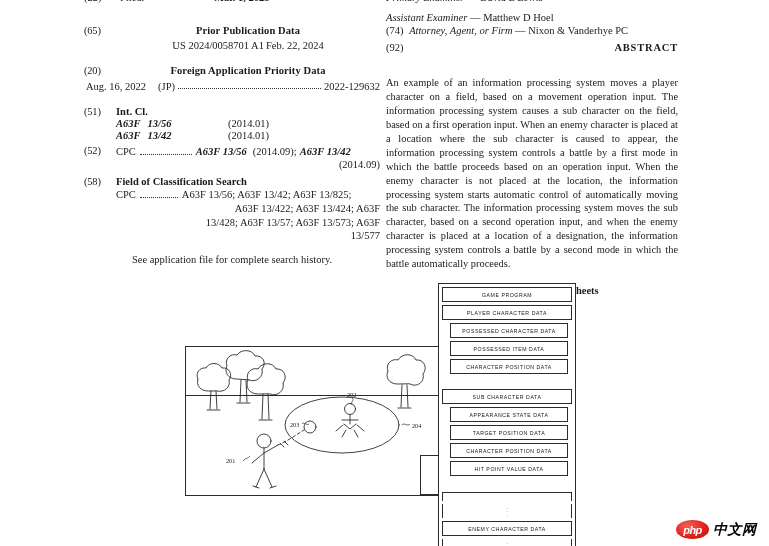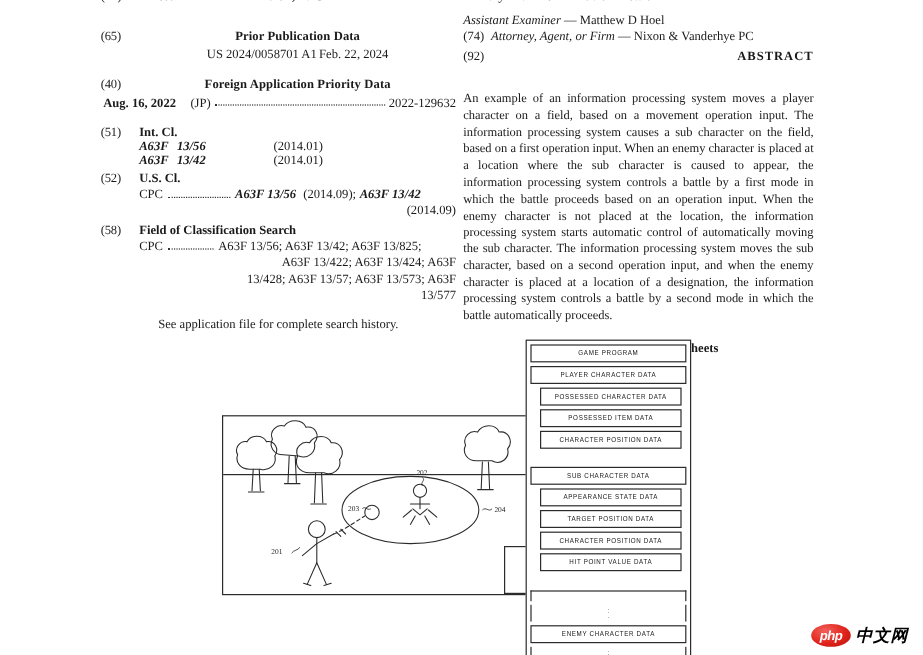--- a/index.html
+++ b/index.html
@@ -84,21 +84,21 @@
     font-size: 10.5px;
     margin-top: 4px;
   }
   .fa-line {
     display: flex;
     font-size: 10.5px;
     margin-top: 5px;
     align-items: baseline;
     padding-left: 2px;
   }
-  .fa-date { white-space: nowrap; font-weight: bold; }
+  .fa-date { white-space: nowrap; }
   .fa-cc { margin-left: 12px; white-space: nowrap; }
   .fa-dots {
     flex: 1;
     border-bottom: 1px dotted #333;
     margin: 0 3px 3px 3px;
     height: 1px;
     transform: translateY(-1px);
   }
   .fa-num { white-space: nowrap; }
 
@@ -356,21 +356,21 @@
       <div class="field-body">
         <div class="heading">Prior Publication Data</div>
         <div class="pp-line">
           <span>US 2024/0058701 A1</span>
           <span>Feb. 22, 2024</span>
         </div>
       </div>
     </div>
 
     <div class="field" style="margin-top:14px;">
-      <span class="tag">(40)</span>
+      <span class="tag">(20)</span>
       <div class="field-body">
         <div class="heading">Foreign Application Priority Data</div>
       </div>
       <div class="fa-line">
         <span class="fa-date">Aug. 16, 2022</span>
         <span class="fa-cc">(JP)</span>
         <span class="fa-dots"></span>
         <span class="fa-num">2022-129632</span>
       </div>
     </div>
@@ -390,21 +390,20 @@
             <span>A63F</span><span class="sp"></span><span>13/42</span>
           </span>
           <span class="cl-ver">(2014.01)</span>
         </div>
       </div>
     </div>
 
     <div class="field" style="margin-top:4px;">
       <span class="tag">(52)</span>
       <div class="field-body">
-        <div class="heading-left">U.S. Cl.</div>
         <div class="uscl">
           <div class="uscl-first">
             <span class="uscl-label">CPC</span>
             <span class="uscl-dots"></span>
             <span class="ital-bold">A63F 13/56</span>
             <span style="margin-left:6px;">(2014.09);</span>
             <span class="ital-bold" style="margin-left:3px;">A63F 13/42</span>
           </div>
           <div class="uscl-tail">(2014.09)</div>
         </div>

